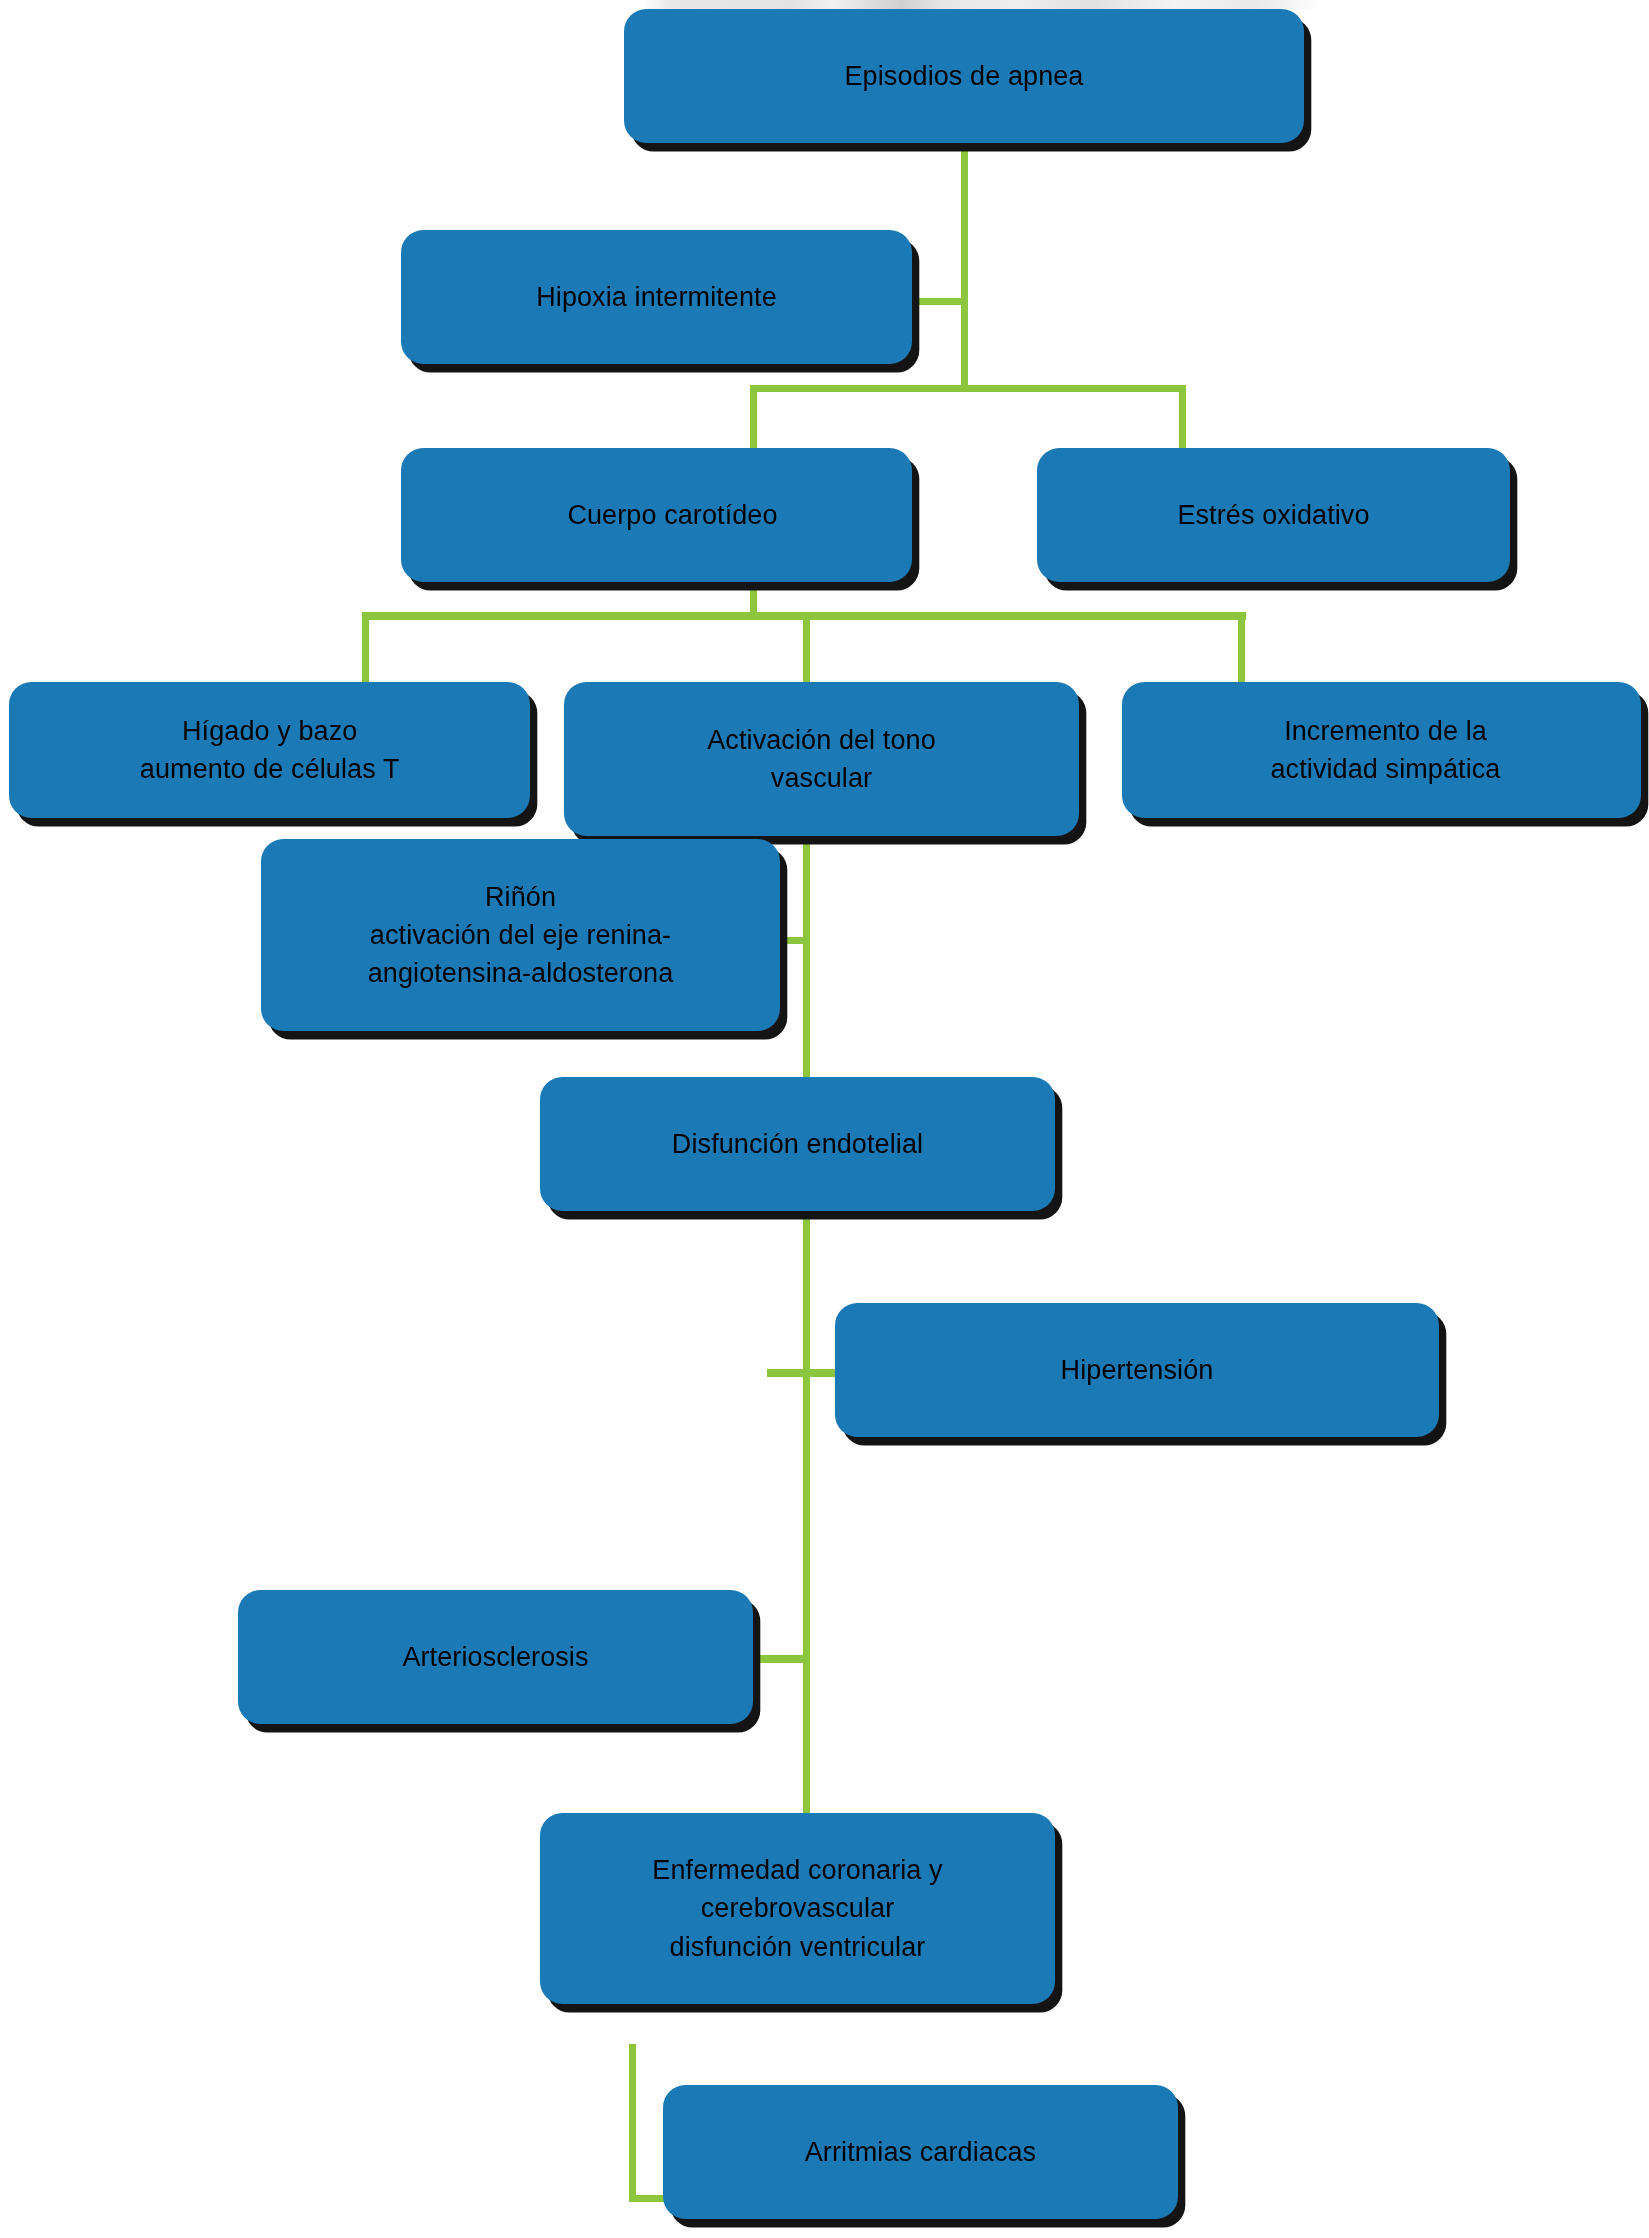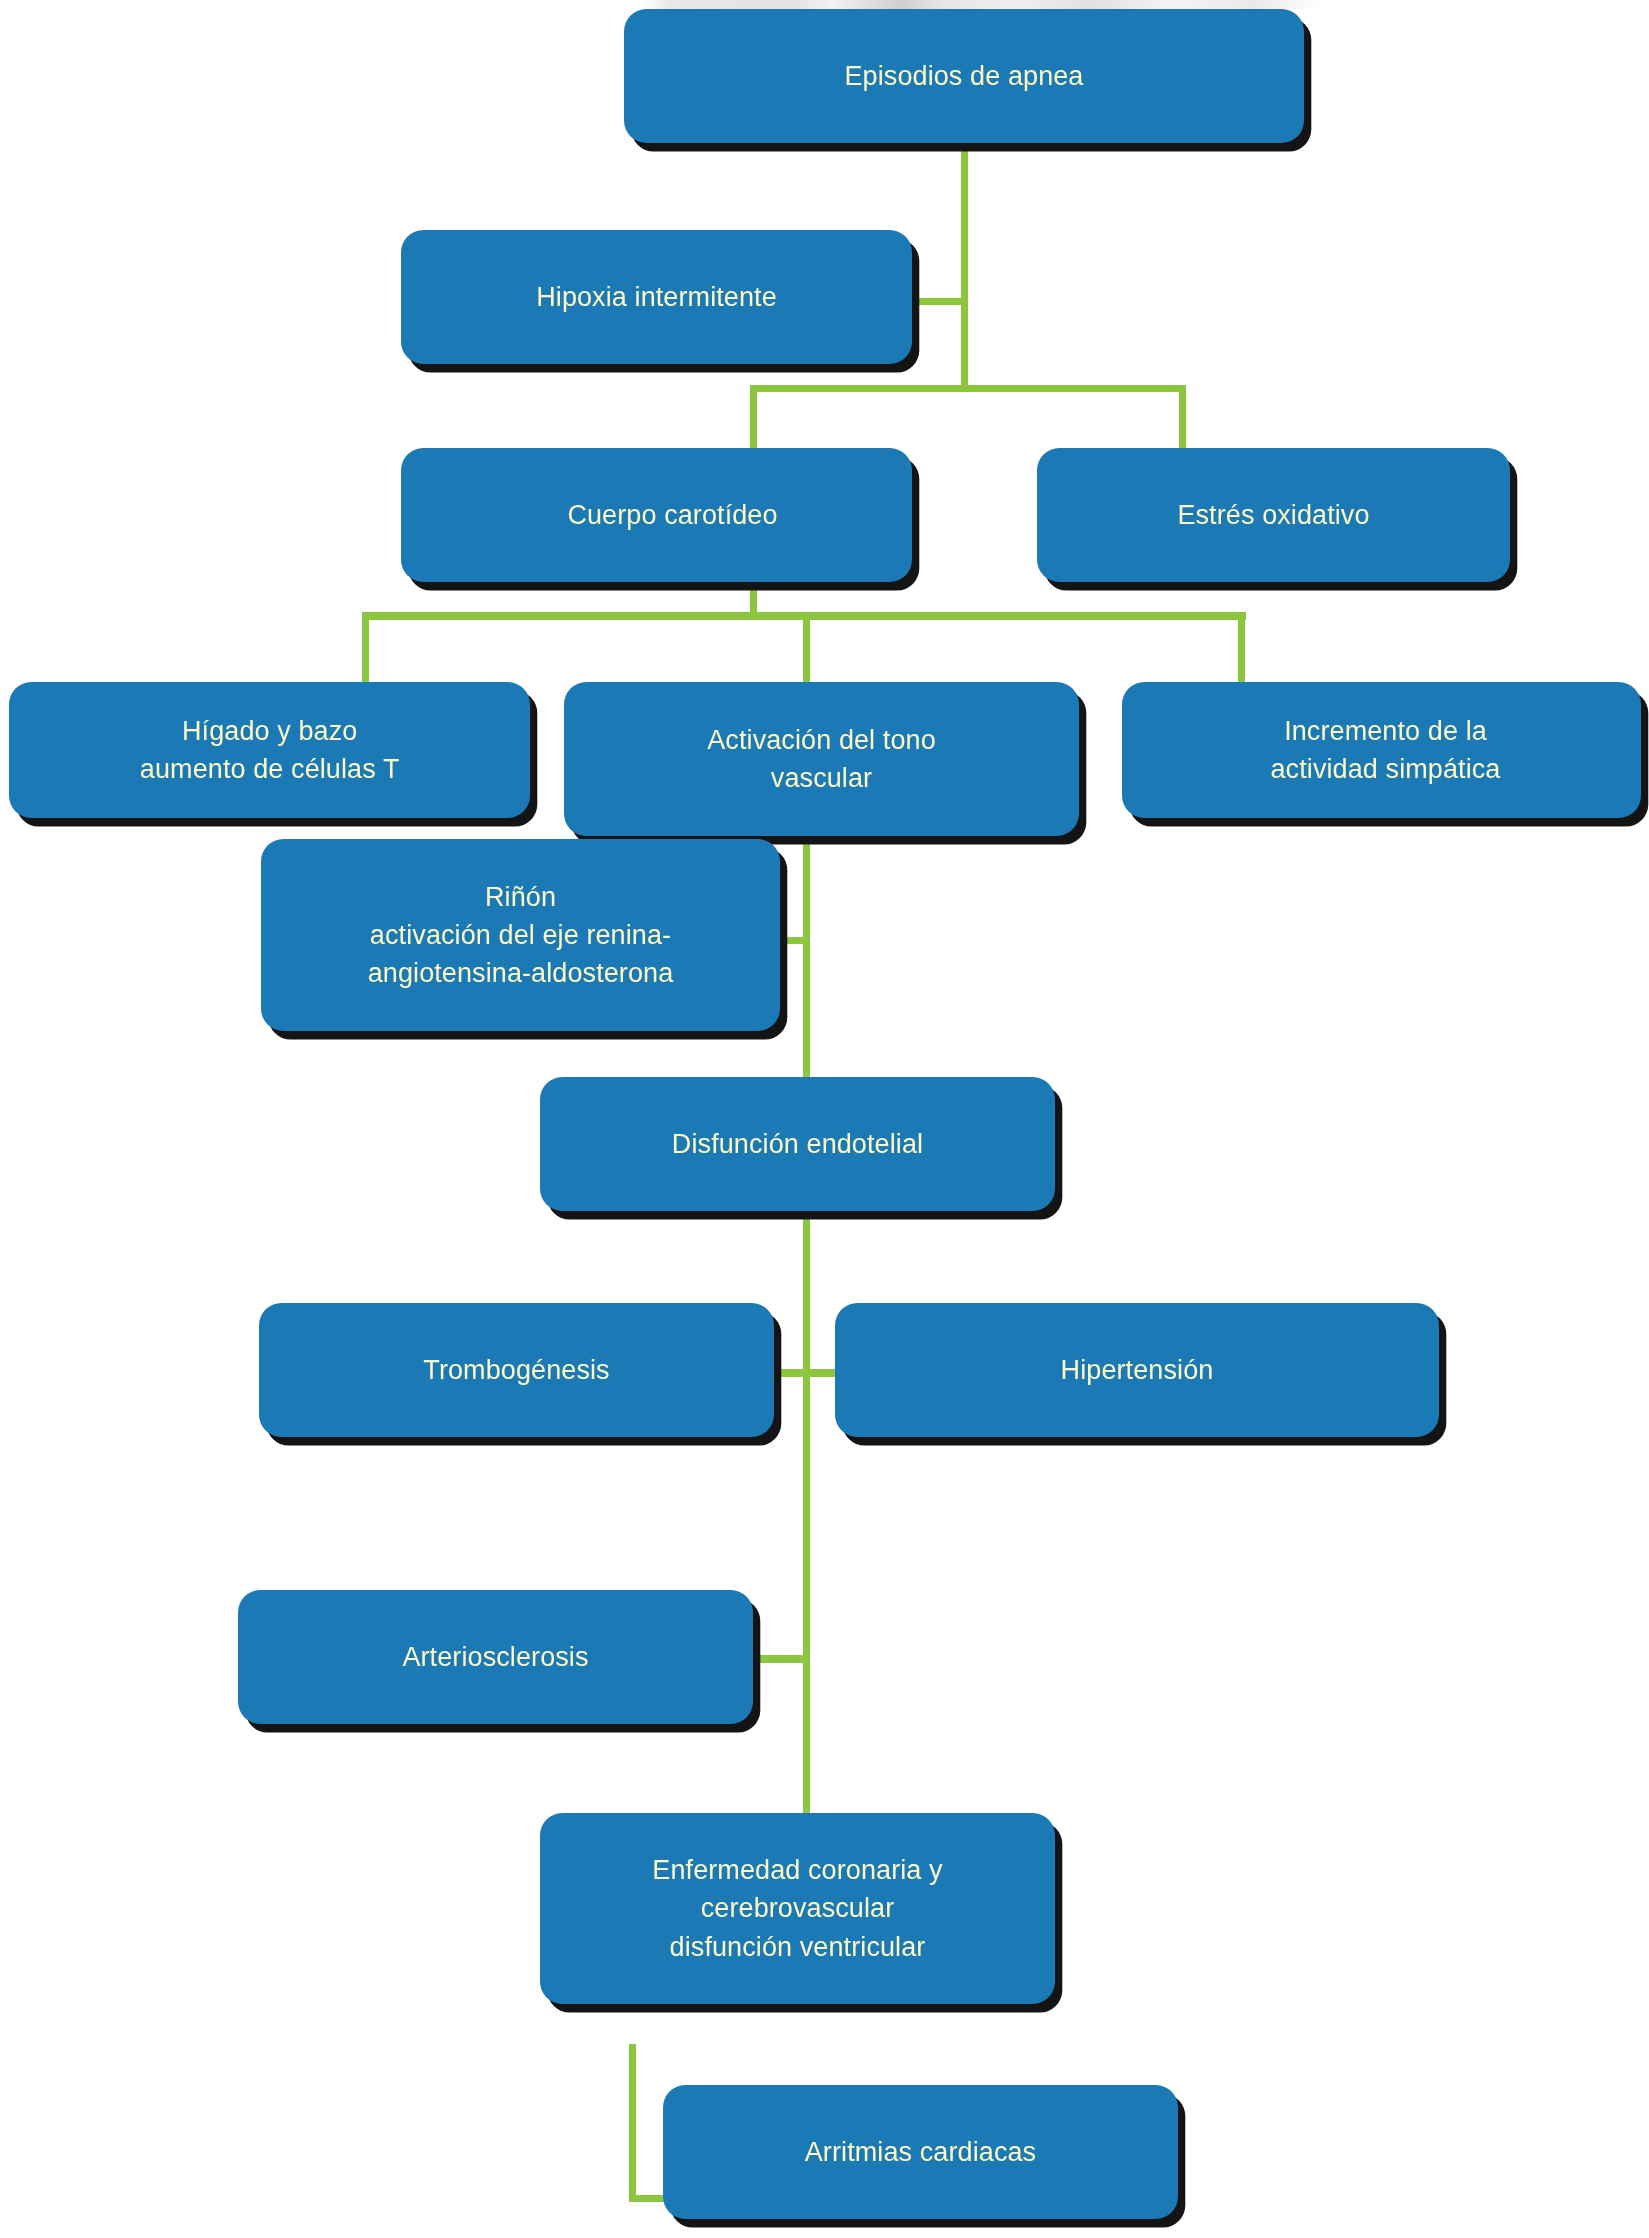--- a/index.html
+++ b/index.html
@@ -40,21 +40,21 @@
   .node {
     position: absolute;
     box-sizing: border-box;
     background: #1b7ab5;
     border-radius: 22.4px;
     box-shadow: 7.3px 8.6px 0px 0px #141414;
     display: flex;
     align-items: center;
     justify-content: center;
     text-align: center;
-    color: #fef9c3;
+    color: #000000;
     font-size: 27px;
     line-height: 1.42;
     letter-spacing: 0.1px;
     padding: 4px 12px;
     z-index: 5;
   }
   .node .label {
     white-space: pre-line;
     display: block;
     width: 100%;
@@ -127,23 +127,20 @@
   <div class="node" style="left:261px; top:839px; width:519px; height:192px;">
     <span class="label">Riñón
 activación del eje renina-
 angiotensina-aldosterona</span>
   </div>
 
   <div class="node" style="left:540px; top:1077px; width:515px; height:134px;">
     <span class="label">Disfunción endotelial</span>
   </div>
 
-  <div class="node" style="left:259px; top:1303px; width:515px; height:134px;">
-    <span class="label">Trombogénesis</span>
-  </div>
 
   <div class="node" style="left:835px; top:1303px; width:604px; height:134px;">
     <span class="label">Hipertensión</span>
   </div>
 
   <div class="node" style="left:238px; top:1590px; width:515px; height:134px;">
     <span class="label">Arteriosclerosis</span>
   </div>
 
   <div class="node" style="left:540px; top:1813px; width:515px; height:191px;justify-content:center;">

